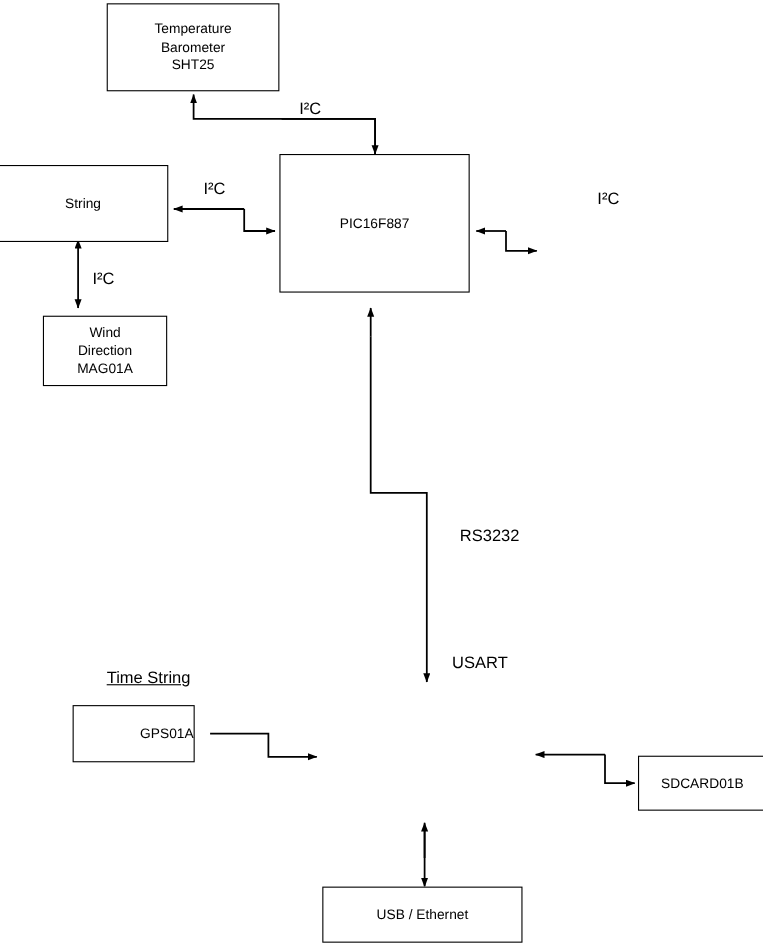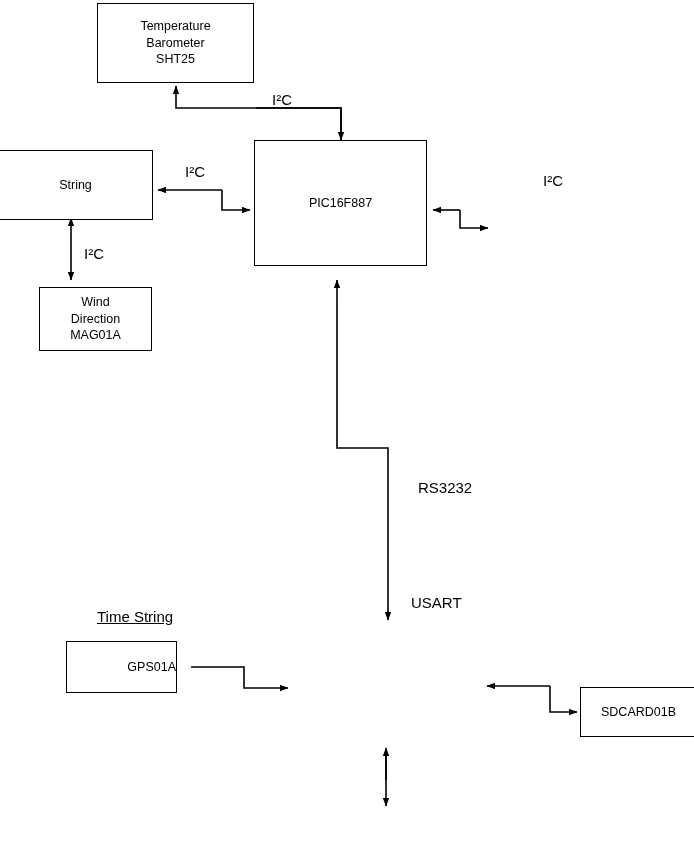--- a/index.html
+++ b/index.html
@@ -113,20 +113,23 @@
 
   <div class="node" style="left:66px; top:641px; width:111px; height:52px;align-items:flex-end;">
     <span class="line">GPS01A</span>
   </div>
 
 
   <div class="node" style="left:580px; top:687px; width:117px; height:50px;">
     <span class="line">SDCARD01B</span>
   </div>
 
+  <div class="node" style="left:293px; top:806px; width:182px; height:51px;">
+    <span class="line">USB / Ethernet</span>
+  </div>
 
   <div class="edge-label" style="left:272px; top:91px;">I²C</div>
   <div class="edge-label" style="left:185px; top:163px;">I²C</div>
   <div class="edge-label" style="left:543px; top:172px;">I²C</div>
   <div class="edge-label" style="left:84px; top:245px;">I²C</div>
   <div class="edge-label" style="left:394px; top:479px;margin-left:24px;">RS3232</div>
   <div class="edge-label" style="left:411px; top:594px;">USART</div>
   <div class="edge-label" style="left:97px; top:608px;text-decoration:underline;">Time String</div>
 
 </div>

